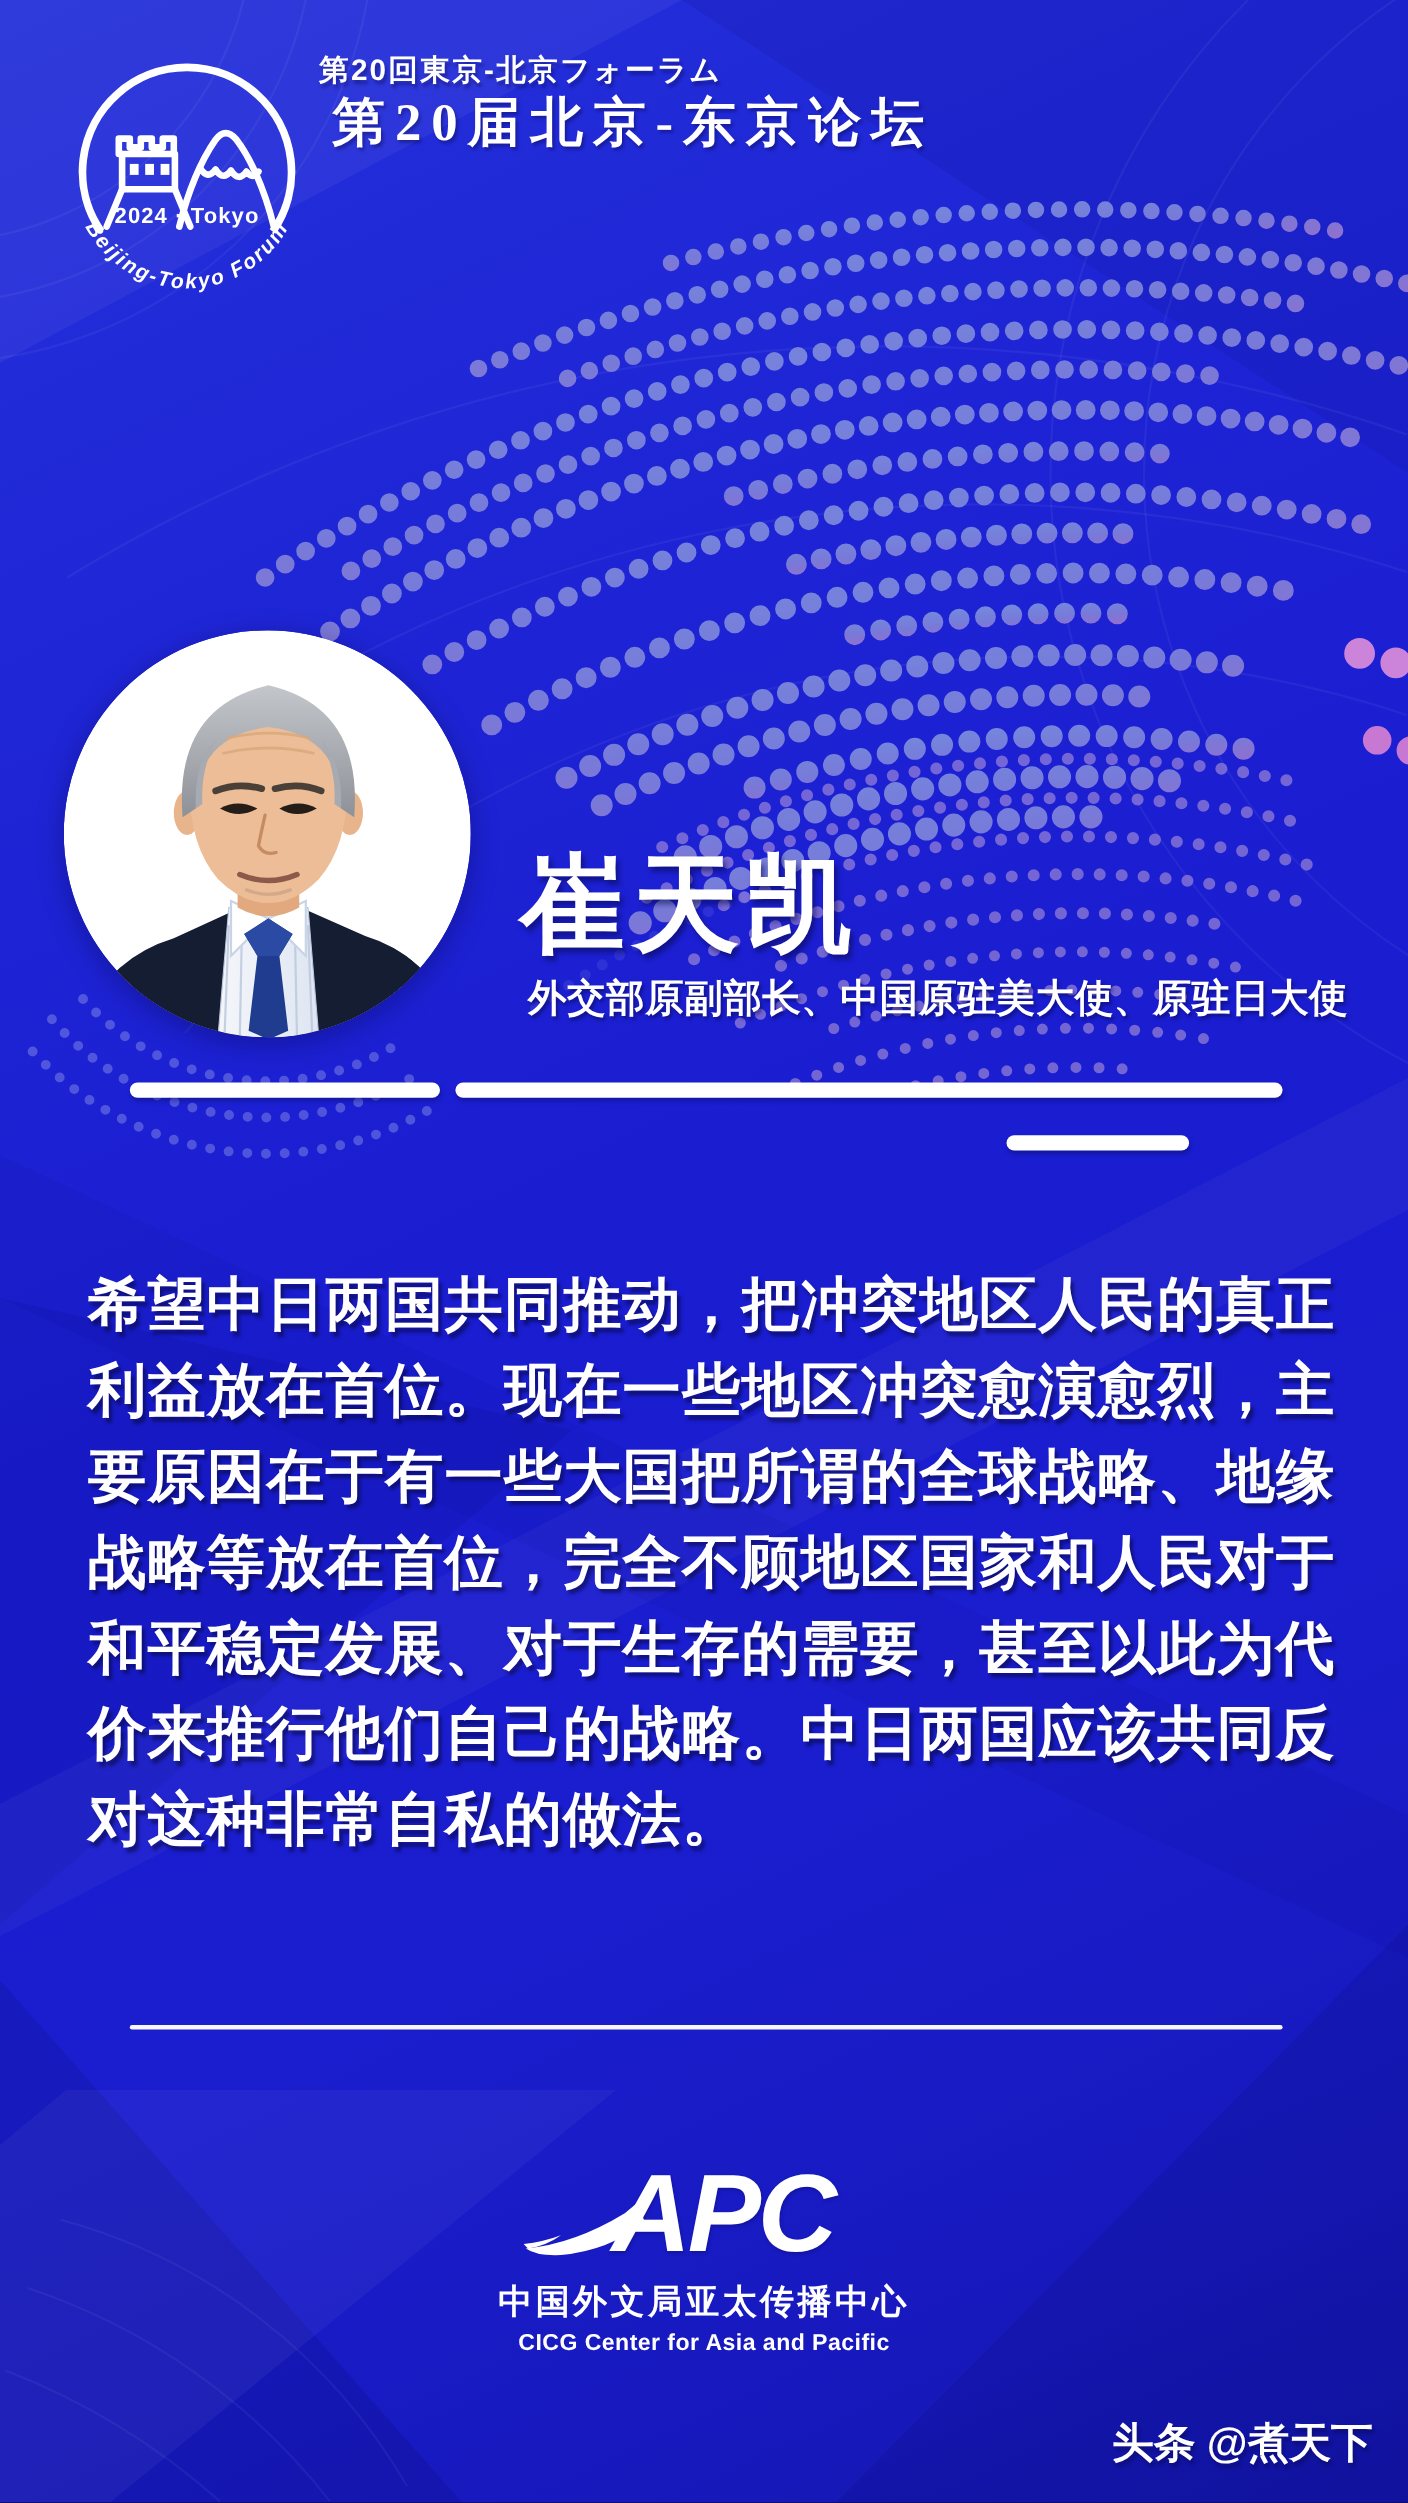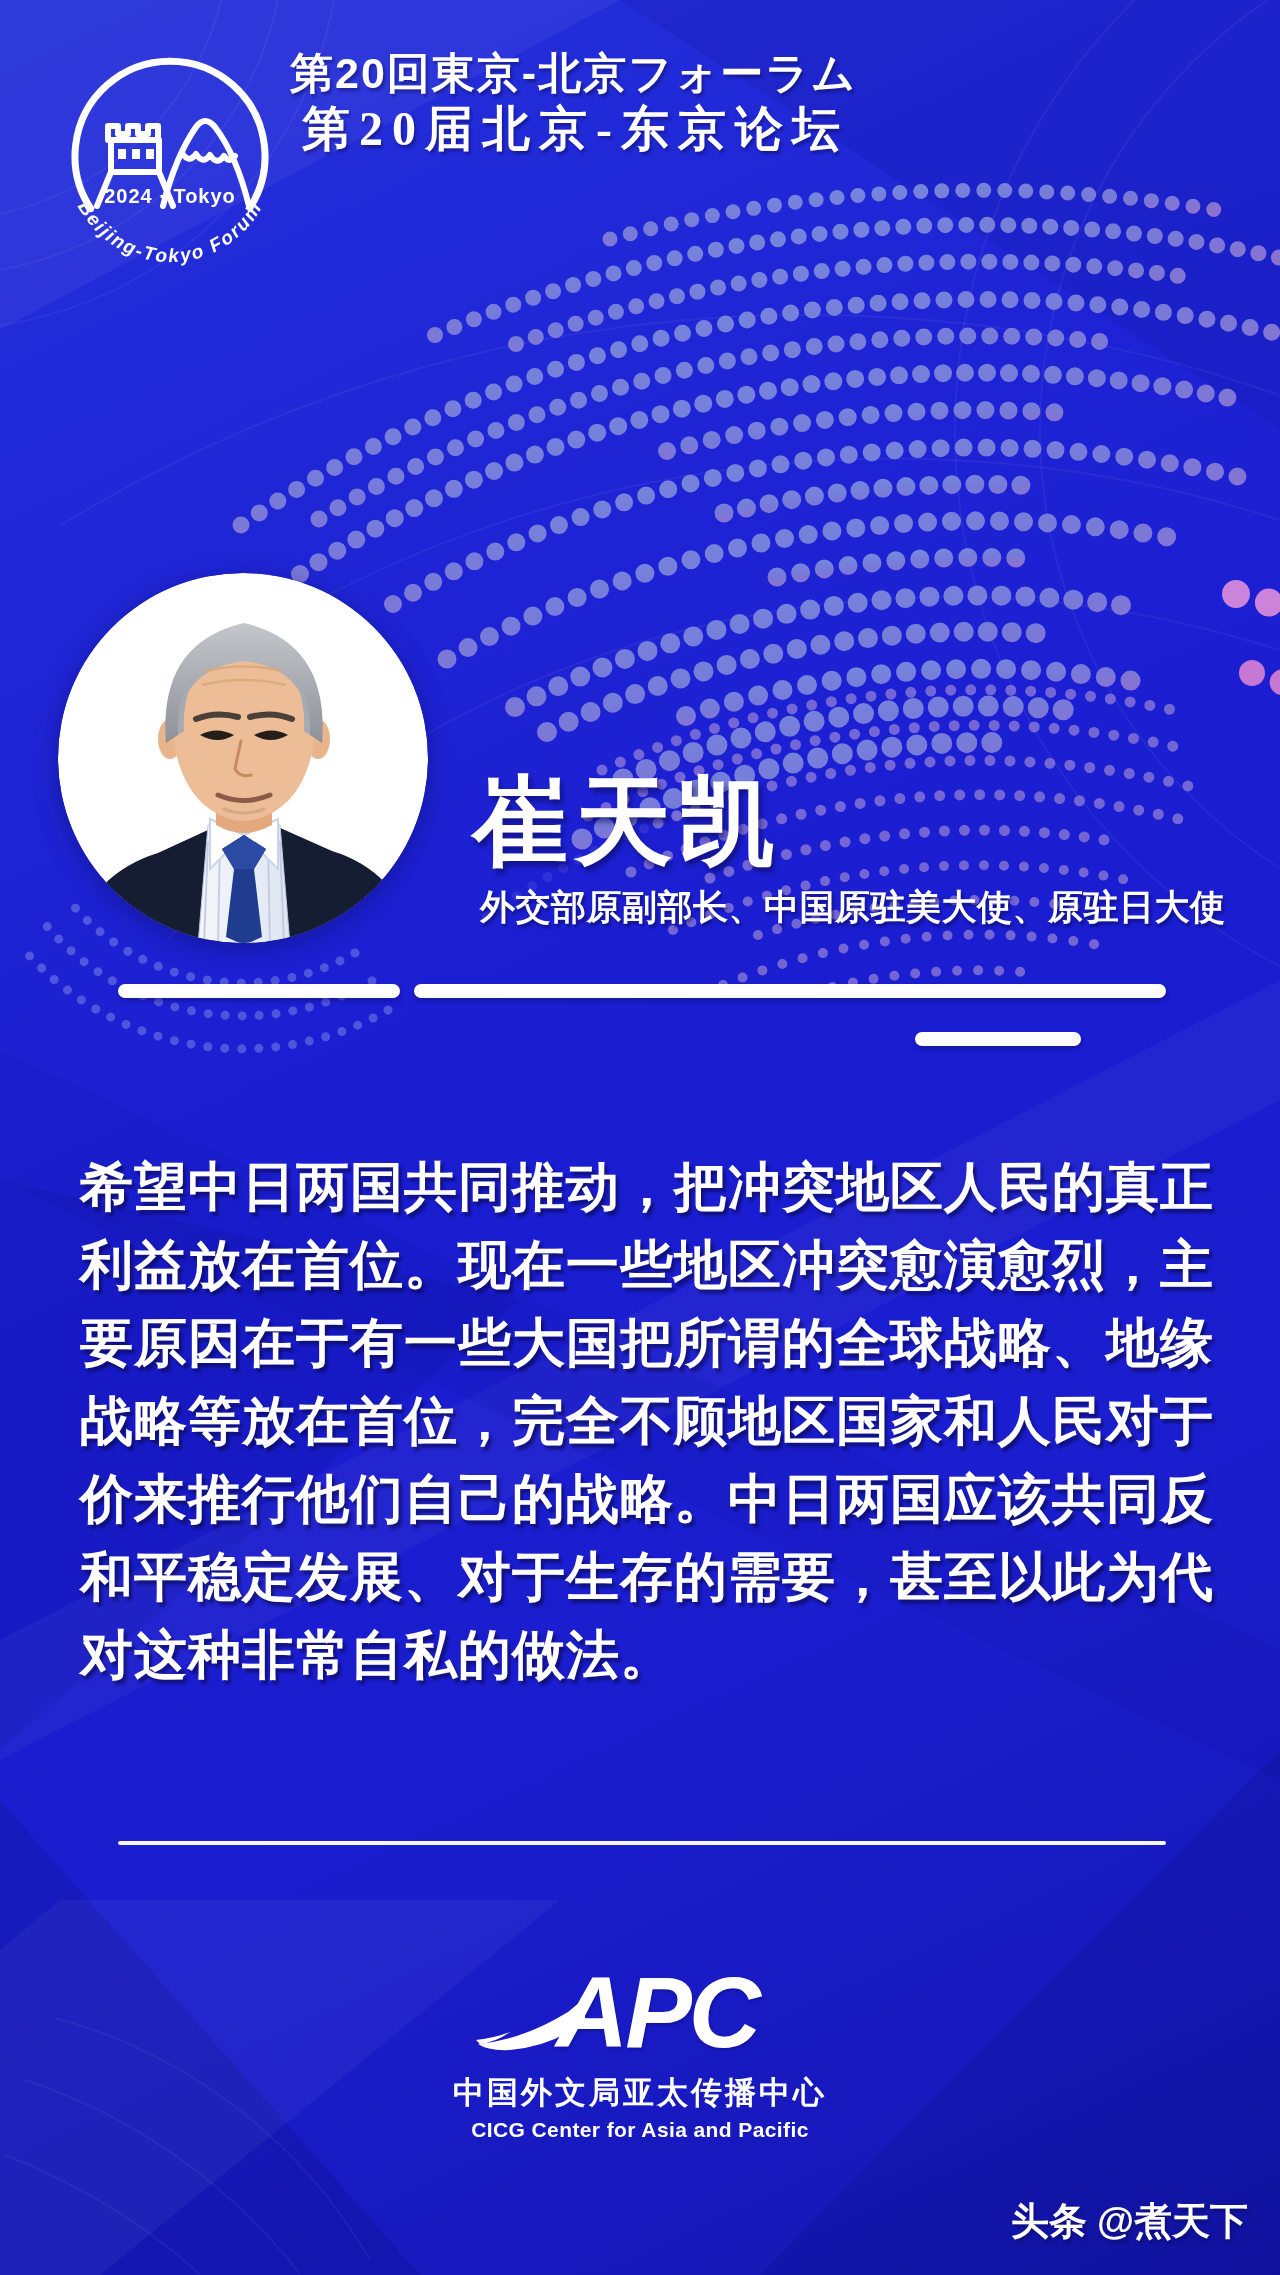--- a/index.html
+++ b/index.html
@@ -6,21 +6,21 @@
   #poster{
     position:relative;width:1280px;height:2275px;overflow:hidden;
     background:linear-gradient(155deg,#2531da 0%,#1f26d6 22%,#1a1dd0 48%,#1b1ecf 68%,#1719bd 88%,#1315a8 100%);
     font-family:"Liberation Sans","DejaVu Sans",sans-serif;color:#fff;
   }
   #poster *{box-sizing:border-box;}
   .abs{position:absolute;}
   svg{display:block;}
   
   .header-titles{left:290px;top:50px;}
-  .title-jp{font-size:43px;font-weight:800;letter-spacing:2px;line-height:1.1;
+  .title-jp{font-size:27px;font-weight:800;letter-spacing:2px;line-height:1.1;
     text-shadow:2px 3px 3px rgba(8,8,70,.4);white-space:nowrap;}
   .title-cn{font-family:"Liberation Serif","DejaVu Serif",serif;font-size:48px;font-weight:700;
     letter-spacing:9px;line-height:1.1;margin-top:6px;text-shadow:2px 3px 3px rgba(8,8,70,.4);white-space:nowrap;margin-left:12px;}
   
   .speaker-name{left:472px;top:758px;font-size:97px;font-weight:900;letter-spacing:6px;
     text-shadow:3px 5px 5px rgba(8,8,70,.5);white-space:nowrap;}
   .speaker-role{left:480px;top:884px;font-size:35px;font-weight:700;letter-spacing:.5px;
     text-shadow:2px 3px 3px rgba(8,8,70,.5);white-space:nowrap;}
   
   .bar{background:#fff;height:14px;border-radius:7px;box-shadow:1px 3px 4px rgba(8,8,70,.35);}
@@ -240,22 +240,22 @@
 
   <div class="abs bar bar-1"></div>
   <div class="abs bar bar-2"></div>
   <div class="abs bar bar-3"></div>
 
   <div class="abs quote">
     <div class="quote-line">希望中日两国共同推动，把冲突地区人民的真正</div>
     <div class="quote-line">利益放在首位。现在一些地区冲突愈演愈烈，主</div>
     <div class="quote-line">要原因在于有一些大国把所谓的全球战略、地缘</div>
     <div class="quote-line">战略等放在首位，完全不顾地区国家和人民对于</div>
+    <div class="quote-line">和平稳定发展、对于生存的需要，甚至以此为代</div>
     <div class="quote-line">价来推行他们自己的战略。中日两国应该共同反</div>
-    <div class="quote-line">和平稳定发展、对于生存的需要，甚至以此为代</div>
     <div class="quote-line">对这种非常自私的做法。</div>
   </div>
 
   <div class="abs rule"></div>
   <div class="abs footer">
     <div class="apc-wrap">
       <svg class="apc-swoosh" width="150" height="52" viewBox="0 0 150 52">
         <path d="M2,44 Q46,40 92,12 L104,2 L110,20 Q78,46 34,50 Q12,51 2,44 Z" fill="#fff"></path>
         <path d="M0,40 q18,-2 34,-8 q-14,10 -30,12 z" fill="#fff"></path>
       </svg>

